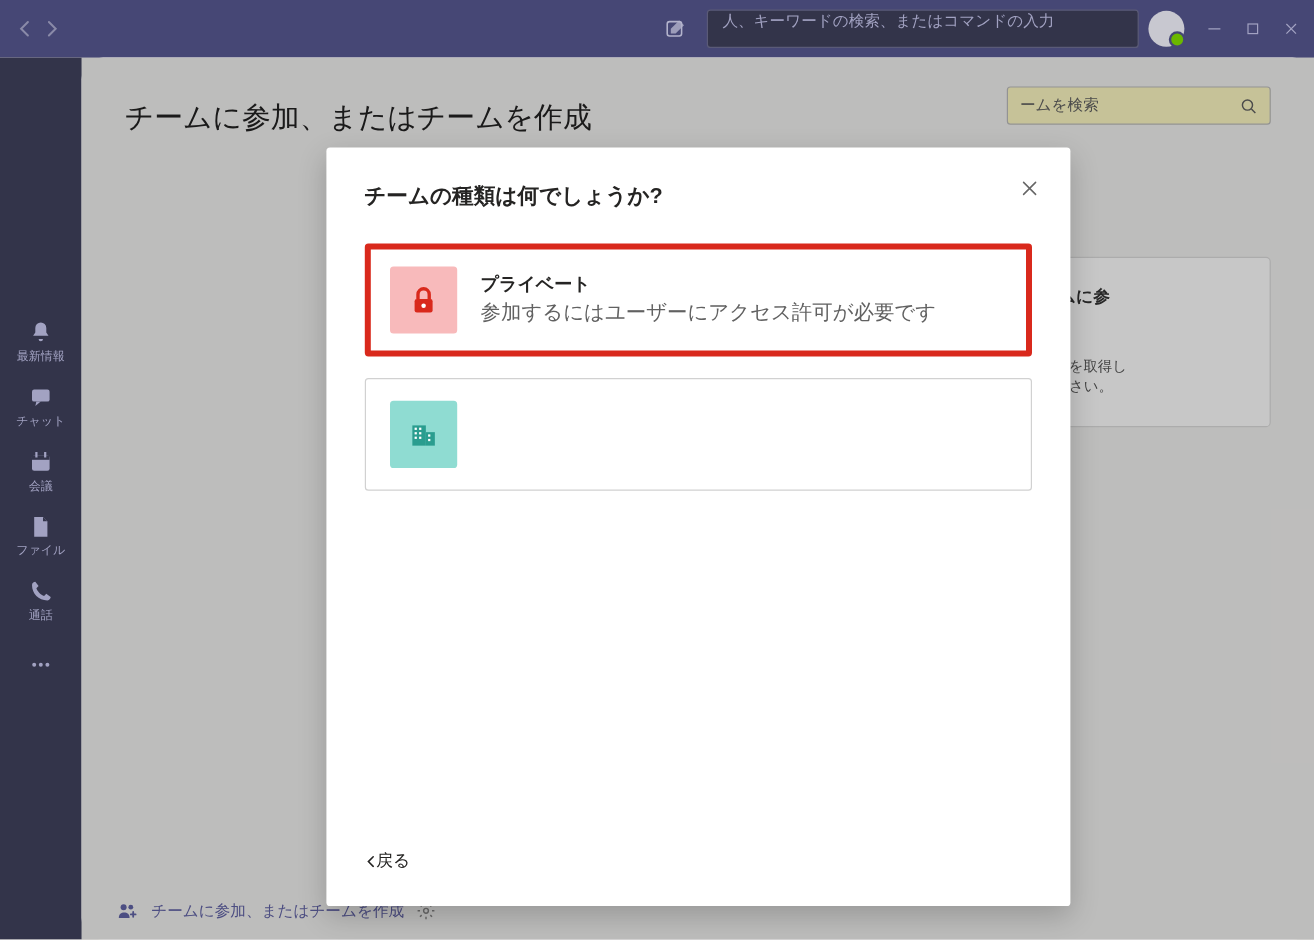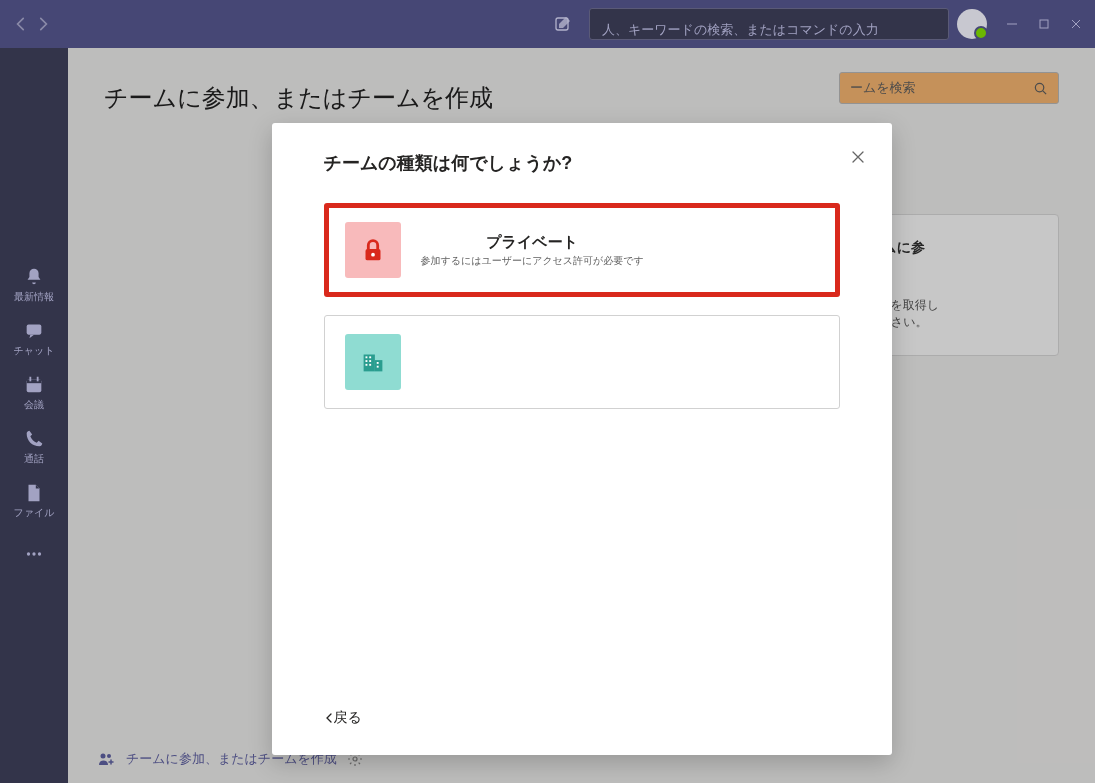--- a/index.html
+++ b/index.html
@@ -3,66 +3,66 @@
 <meta charset="utf-8">
 <style>
 * { margin: 0; padding: 0; box-sizing: border-box; }
 body { font-family: "Segoe UI", "Yu Gothic UI", Meiryo, sans-serif; width: 1095px; height: 783px; background: #f3f2f1; overflow: hidden; position: relative; }
 
 
 .titlebar { height: 48px; background: #464775; display: flex; align-items: center; padding: 0 12px; gap: 8px; }
 .nav-arrows { display: flex; gap: 4px; margin-right: 6px; }
 .nav-arrow { width: 18px; height: 18px; display: flex; align-items: center; justify-content: center; color: #8a8aa8; cursor: pointer; }
 .compose-icon { width: 20px; height: 20px; color: #b3b3cc; margin-left: auto; margin-right: 8px; }
-.search-bar { flex: 0 0 360px; height: 32px; background: #33344a; border: 1px solid #5a5a77; border-radius: 3px; display: flex; align-items: flex-end; padding: 0 12px; color: #a2a2c2; font-size: 13px; margin: 0 auto; }
+.search-bar { flex: 0 0 360px; height: 32px; background: #33344a; border: 1px solid #5a5a77; border-radius: 3px; display: flex; align-items: flex-start; padding: 0 12px; color: #a2a2c2; font-size: 13px; margin: 0 auto; }
 .title-right { margin-left: auto; display: flex; align-items: center; gap: 18px; }
 .avatar { width: 30px; height: 30px; border-radius: 50%; background: #c8c8d0; position: relative; }
 .avatar::after { content: ""; position: absolute; width: 10px; height: 10px; background: #6bb700; border: 2px solid #464775; border-radius: 50%; bottom: -1px; right: -1px; }
 .winctrl { width: 14px; height: 14px; color: #a2a2c2; }
 
 
 .app-body { display: flex; height: calc(100% - 48px); }
 .sidebar { width: 68px; background: #33344a; display: flex; flex-direction: row; align-items: center; padding-top: 8px; }
 .sidebar-item { width: 68px; height: 54px; display: flex; flex-direction: column; align-items: center; justify-content: center; gap: 2px; color: #a2a2c2; cursor: pointer; font-size: 10px; }
 .sidebar-item.active { background: #464775; color: #fff; border-left: 2px solid #fff; }
 .sidebar-item .icon { width: 22px; height: 22px; }
 .sidebar-bottom { margin-top: auto; margin-bottom: 8px; }
 
 .content { flex: 1; background: #f3f2f1; position: relative; padding: 24px 36px; border-radius: 18px; }
 
 
 .page-behind { display: flex; gap: 20px; }
 .page-main { flex: 1; padding-top: 10px; font-size: 24px; color: #222; }
 .page-right { width: 220px; }
-.search-teams { height: 32px; border: 1px solid #bdbdbd; border-radius: 3px; display: flex; align-items: center; padding: 0 10px; color: #616161; background: #fdba74; font-size: 13px; justify-content: space-between; }
+.search-teams { height: 32px; border: 1px solid #bdbdbd; border-radius: 3px; display: flex; align-items: center; padding: 0 10px; color: #616161; background: #fef9c3; font-size: 13px; justify-content: space-between; }
 .search-teams .sicon { width: 15px; height: 15px; }
 .join-card { margin-top: 110px; border: 1px solid #ddd; background: #fff; border-radius: 4px; padding: 24px 14px; color: #333; font-size: 14px; }
 .join-card-title { font-weight: 600; margin-bottom: 40px; }
 .join-card-text { font-size: 12px; color: #555; }
 
 .bottom-join-link { position: absolute; bottom: 14px; left: 28px; display: flex; align-items: center; gap: 10px; color: #6264a7; font-size: 13px; }
 .bottom-join-link .icon { width: 20px; height: 20px; }
 .gear-small { width: 16px; height: 16px; color: #888; }
 
 
 .overlay { position: absolute; inset: 0; background: rgba(0,0,0,0.22); display: flex; align-items: flex-start; justify-content: center; padding-top: 75px; }
-.dialog { width: 620px; height: 632px; background: #fff; border-radius: 3px; box-shadow: 0 8px 24px rgba(0,0,0,0.2); position: relative; padding: 28px 52px; display: flex; flex-direction: column; }
+.dialog { width: 620px; height: 632px; background: #fff; border-radius: 3px; box-shadow: 0 8px 24px rgba(0,0,0,0.2); position: relative; padding: 28px 32px; display: flex; flex-direction: column; }
 .dialog-title { font-size: 18px; font-weight: 700; color: #252423; }
 .dialog-close { position: absolute; top: 26px; right: 26px; width: 16px; height: 16px; color: #666; cursor: pointer; }
 
 .options { margin-top: 28px; display: flex; flex-direction: column; gap: 18px; }
-.option { border: 1px solid #d1d1d1; border-radius: 3px; padding: 18px 20px; display: flex; align-items: center; gap: 20px; cursor: pointer; background: #fff; text-align: center; }
+.option { border: 1px solid #d1d1d1; border-radius: 3px; padding: 18px 20px; display: flex; align-items: center; gap: 20px; cursor: pointer; background: #fff; }
 .option.highlight { border: 5px solid #d9291c; padding: 14px 16px; }
 .option .badge { width: 56px; height: 56px; border-radius: 3px; display: flex; align-items: center; justify-content: center; }
 .badge svg { width: 30px; height: 30px; }
 .badge-private { background: #f8babb; }
 .badge-public  { background: #d6d3f0; }
 .badge-org     { background: #8fdcd2; }
 .opt-text .opt-title { font-size: 15px; font-weight: 600; color: #252423; margin-bottom: 2px; }
-.opt-text .opt-desc  { font-size: 10px; color: #616161; }
+.opt-text .opt-desc  { font-size: 17px; color: #616161; }
 
 .dialog-footer { margin-top: auto; display: flex; align-items: center; color: #252423; font-size: 14px; cursor: pointer; }
 .back-arrow { width: 10px; height: 10px; }
 
 
 svg { display: block; }
 </style>
 </head>
 <body>
 
@@ -141,33 +141,33 @@
               <rect x="4" y="6" width="16" height="4" fill="#33344a"></rect>
               <line x1="8" y1="3" x2="8" y2="8" stroke="currentColor" stroke-width="2"></line>
               <line x1="16" y1="3" x2="16" y2="8" stroke="currentColor" stroke-width="2"></line>
             </svg>
           </span>
           <span>会議</span>
         </div>
         <div class="sidebar-item">
           <span class="icon">
             <svg viewBox="0 0 24 24">
-              <path d="M7 3c-1 0-3 1-3 3 0 8 6 14 14 14 2 0 3-2 3-3l-4-3-2 2c-3-1-6-4-7-7l2-2z" fill="currentColor"></path>
-            </svg>
-          </span>
-          <span>通話</span>
-        </div>
-        <div class="sidebar-item">
-          <span class="icon">
-            <svg viewBox="0 0 24 24">
               <path d="M6 3h8l4 4v14H6z" fill="currentColor"></path>
               <path d="M14 3v4h4" fill="#33344a"></path>
             </svg>
           </span>
           <span>ファイル</span>
+        </div>
+        <div class="sidebar-item">
+          <span class="icon">
+            <svg viewBox="0 0 24 24">
+              <path d="M7 3c-1 0-3 1-3 3 0 8 6 14 14 14 2 0 3-2 3-3l-4-3-2 2c-3-1-6-4-7-7l2-2z" fill="currentColor"></path>
+            </svg>
+          </span>
+          <span>通話</span>
         </div>
         <div class="sidebar-item">
           <span class="icon">
             <svg viewBox="0 0 24 24">
               <circle cx="6" cy="12" r="1.8" fill="currentColor"></circle>
               <circle cx="12" cy="12" r="1.8" fill="currentColor"></circle>
               <circle cx="18" cy="12" r="1.8" fill="currentColor"></circle>
             </svg>
           </span>
           <span></span>

